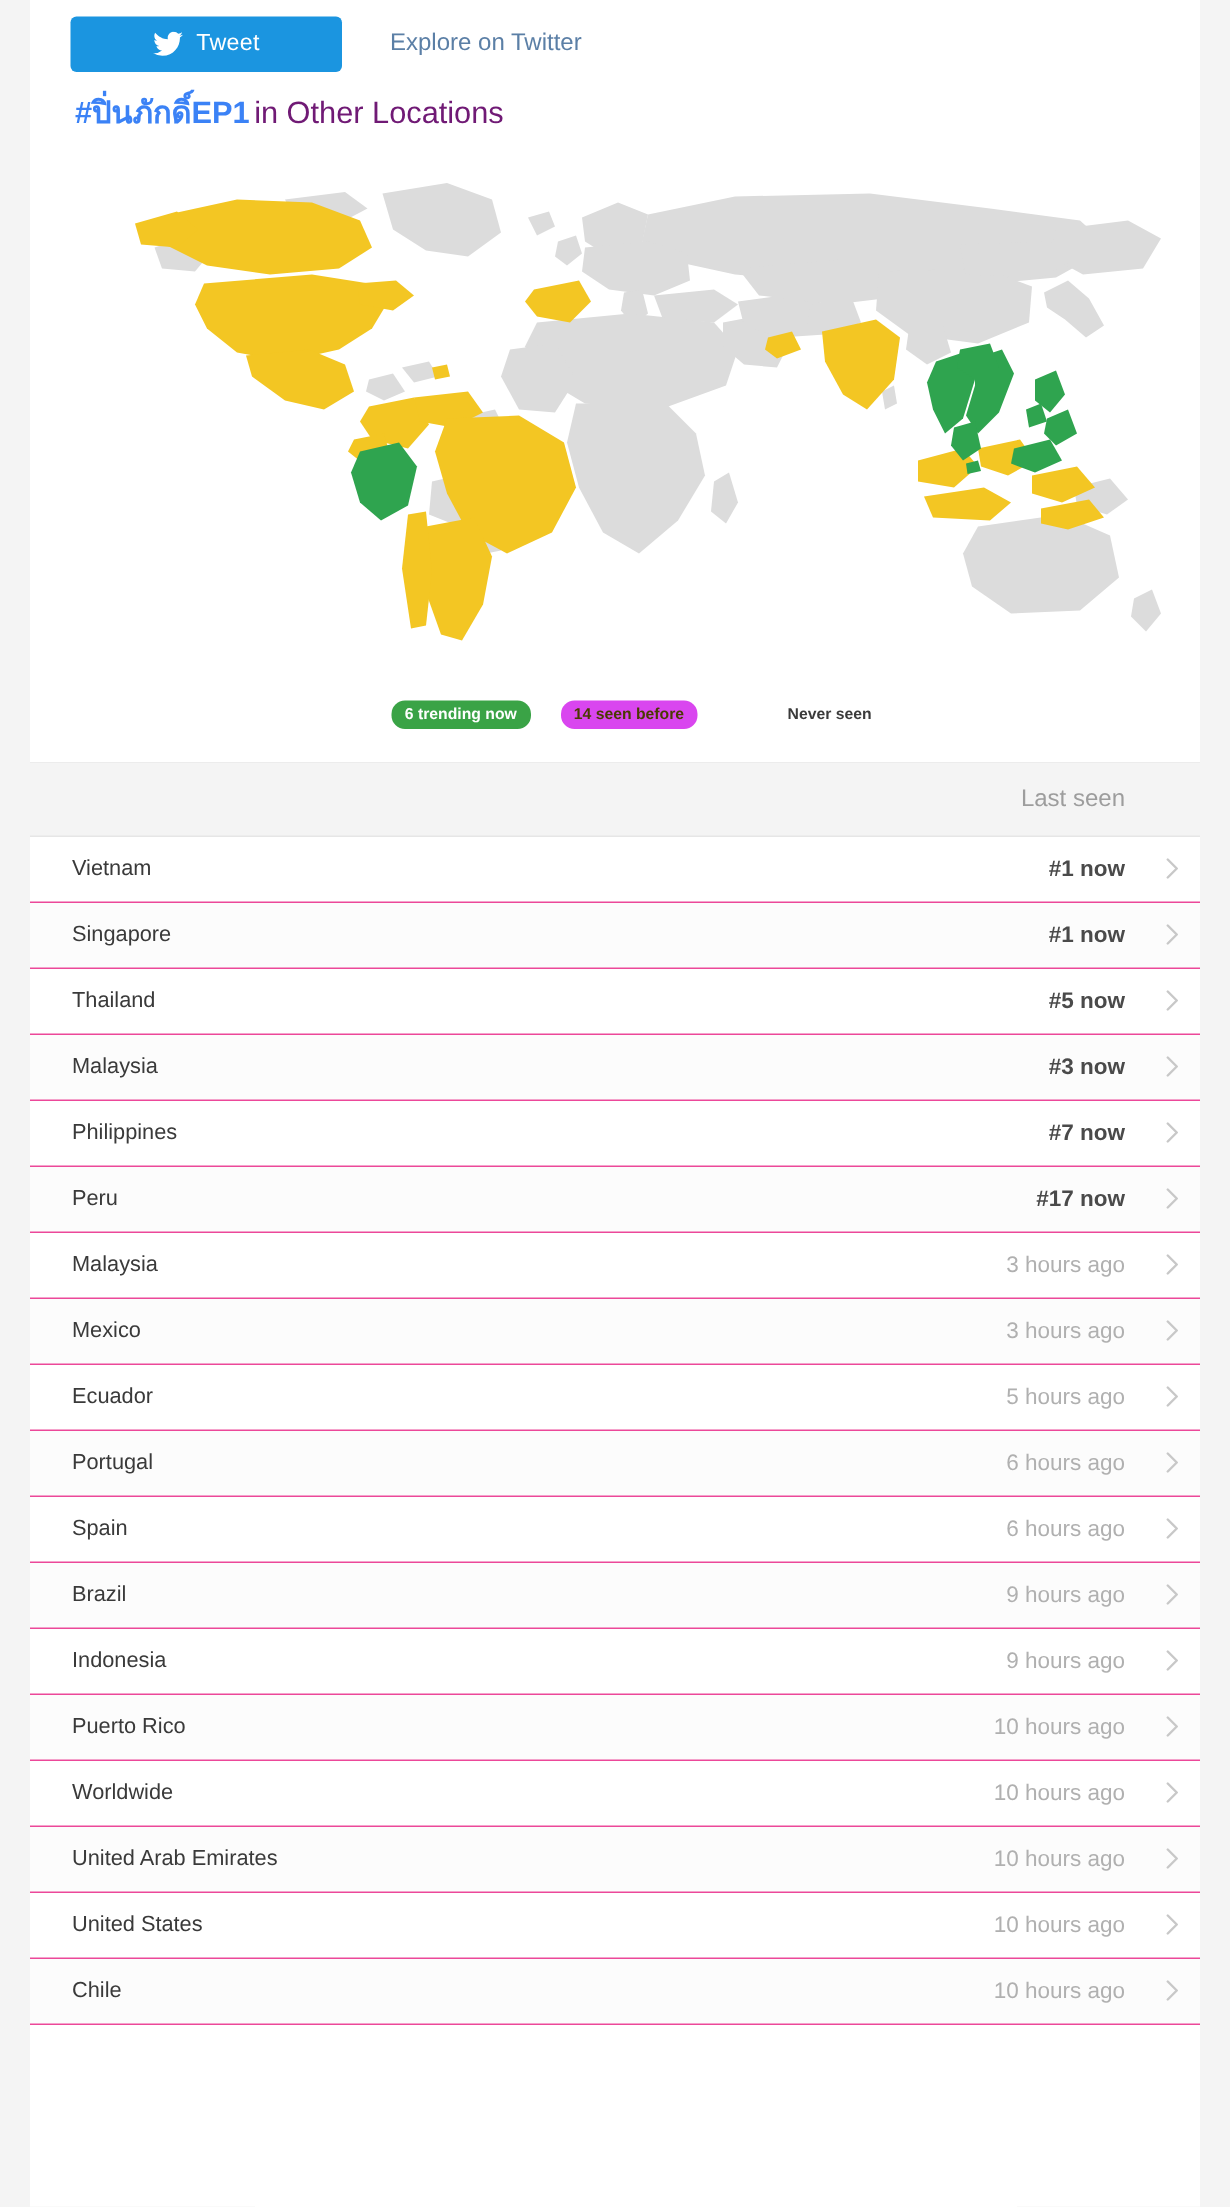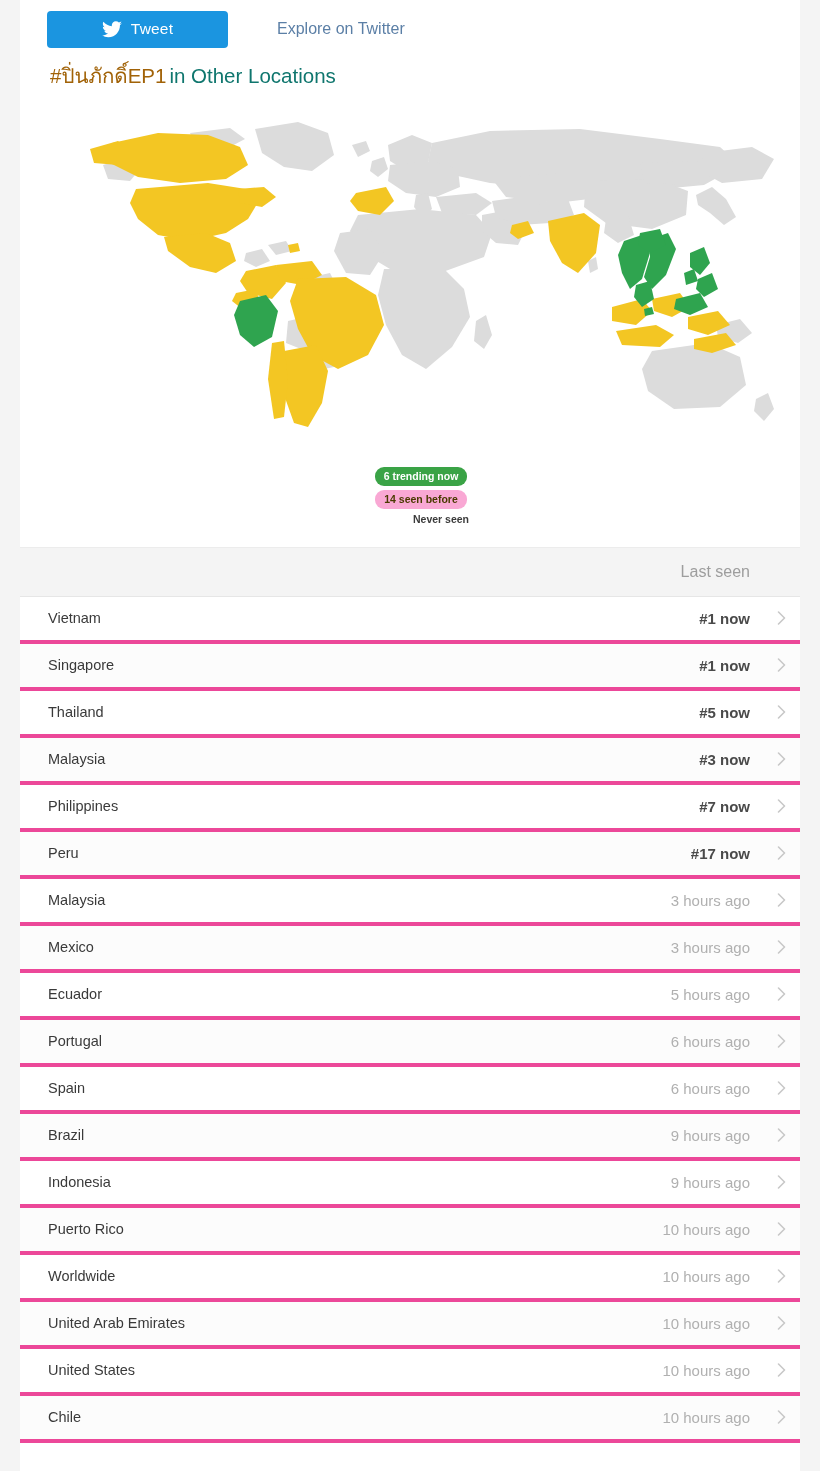--- a/index.html
+++ b/index.html
@@ -67,41 +67,41 @@
     width: 181px;
     font-size: 15.5px;
     font-family: "Liberation Sans", sans-serif;
     cursor: pointer;
     padding: 0;
   }
   .tweet-btn svg { display:block; }
   .tweet-label { letter-spacing: .2px; }
 
   .explore-link {
-    margin-left: 49px;
+    margin-left: 32px;
     color: #5b7fa6;
     font-size: 16px;
     text-decoration: none;
     cursor: pointer;
   }
 
   
   .title-row {
     padding: 18px 0 0 30px;
     font-size: 20.5px;
     line-height: 1.2;
     color: #2b2b2b;
   }
   .title-hash {
-    font-weight: normal;
-    color: #a16207;
+    font-weight: bold;
+    color: #3b82f6;
   }
   .title-sub {
     font-weight: normal;
-    color: #0f766e;
+    color: #701a75;
     margin-left: 3px;
     margin-top: 13px;
   }
 
   
   .map-wrap {
     position: relative;
     margin: 14px 0 0 0;
     height: 360px;
     background: #ffffff;
@@ -109,35 +109,34 @@
   .map-wrap svg {
     display: block;
     margin: 0 auto;
   }
 
   
   .legend {
     display: flex;
     align-items: center;
     justify-content: center;
-    gap: 4px;
+    gap: 20px;
     padding: 4px 0 22px 0;
     margin-left: 22px;
-    flex-direction: column;
   }
   .legend-badge {
     font-size: 10.5px;
     font-weight: bold;
     border-radius: 9px;
     padding: 3px 9px 3px 9px;
     line-height: 1.25;
     white-space: nowrap;
   }
   .legend-green { background: #3aa346; color: #ffffff; }
-  .legend-yellow { background: #f9a8d4; color: #4a3a00; }
+  .legend-yellow { background: #d946ef; color: #4a3a00; }
   .legend-plain {
     font-size: 10.5px;
     font-weight: bold;
     color: #3b3b3b;
     white-space: nowrap;
     padding-left: 4px;
     margin-left: 36px;
   }
 
   
@@ -156,21 +155,21 @@
     font-size: 16px;
     color: #9d9d9d;
     padding-right: 50px;
     white-space: nowrap;
   }
 
   .row {
     display: flex;
     align-items: center;
     height: 43px;
-    border-bottom: 4px solid #ec4899;
+    border-bottom: 1px solid #ec4899;
     background: #ffffff;
     cursor: pointer;
   }
   .row:nth-child(even) { background: #fcfcfc; }
   .row-name {
     font-size: 14.5px;
     color: #3a3a3a;
     padding-left: 28px;
     flex: 1 1 auto;
     white-space: nowrap;

